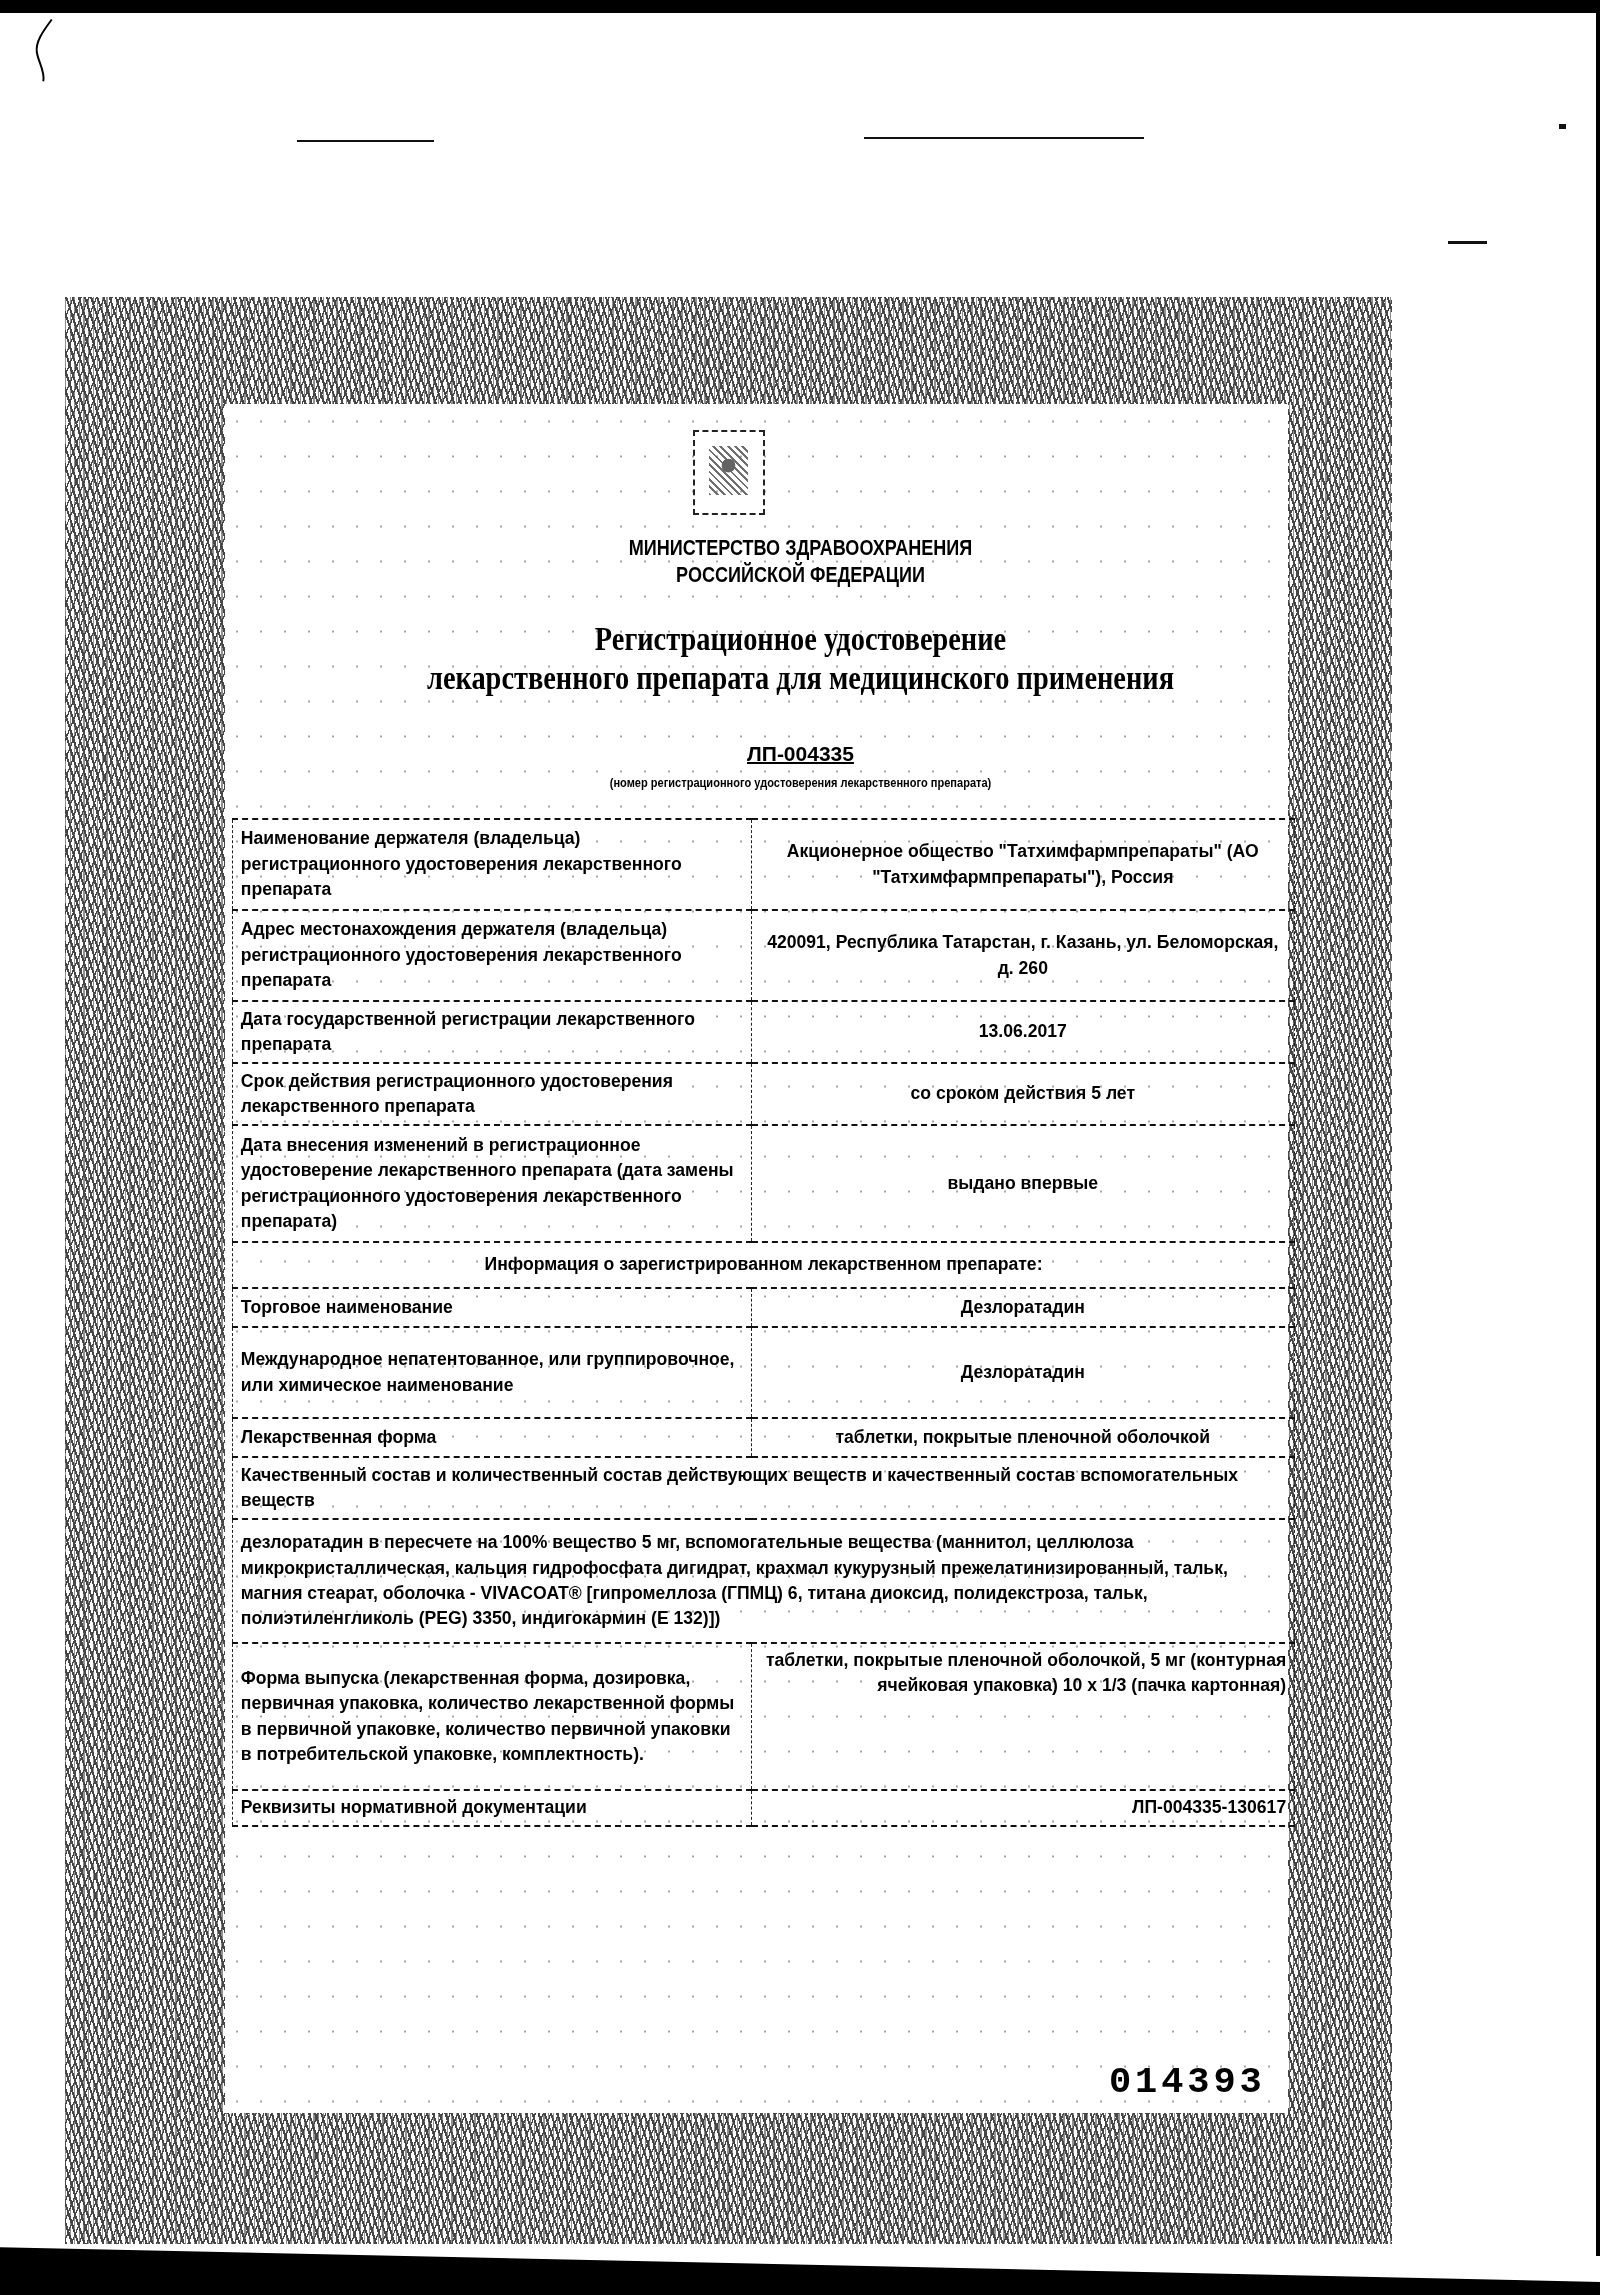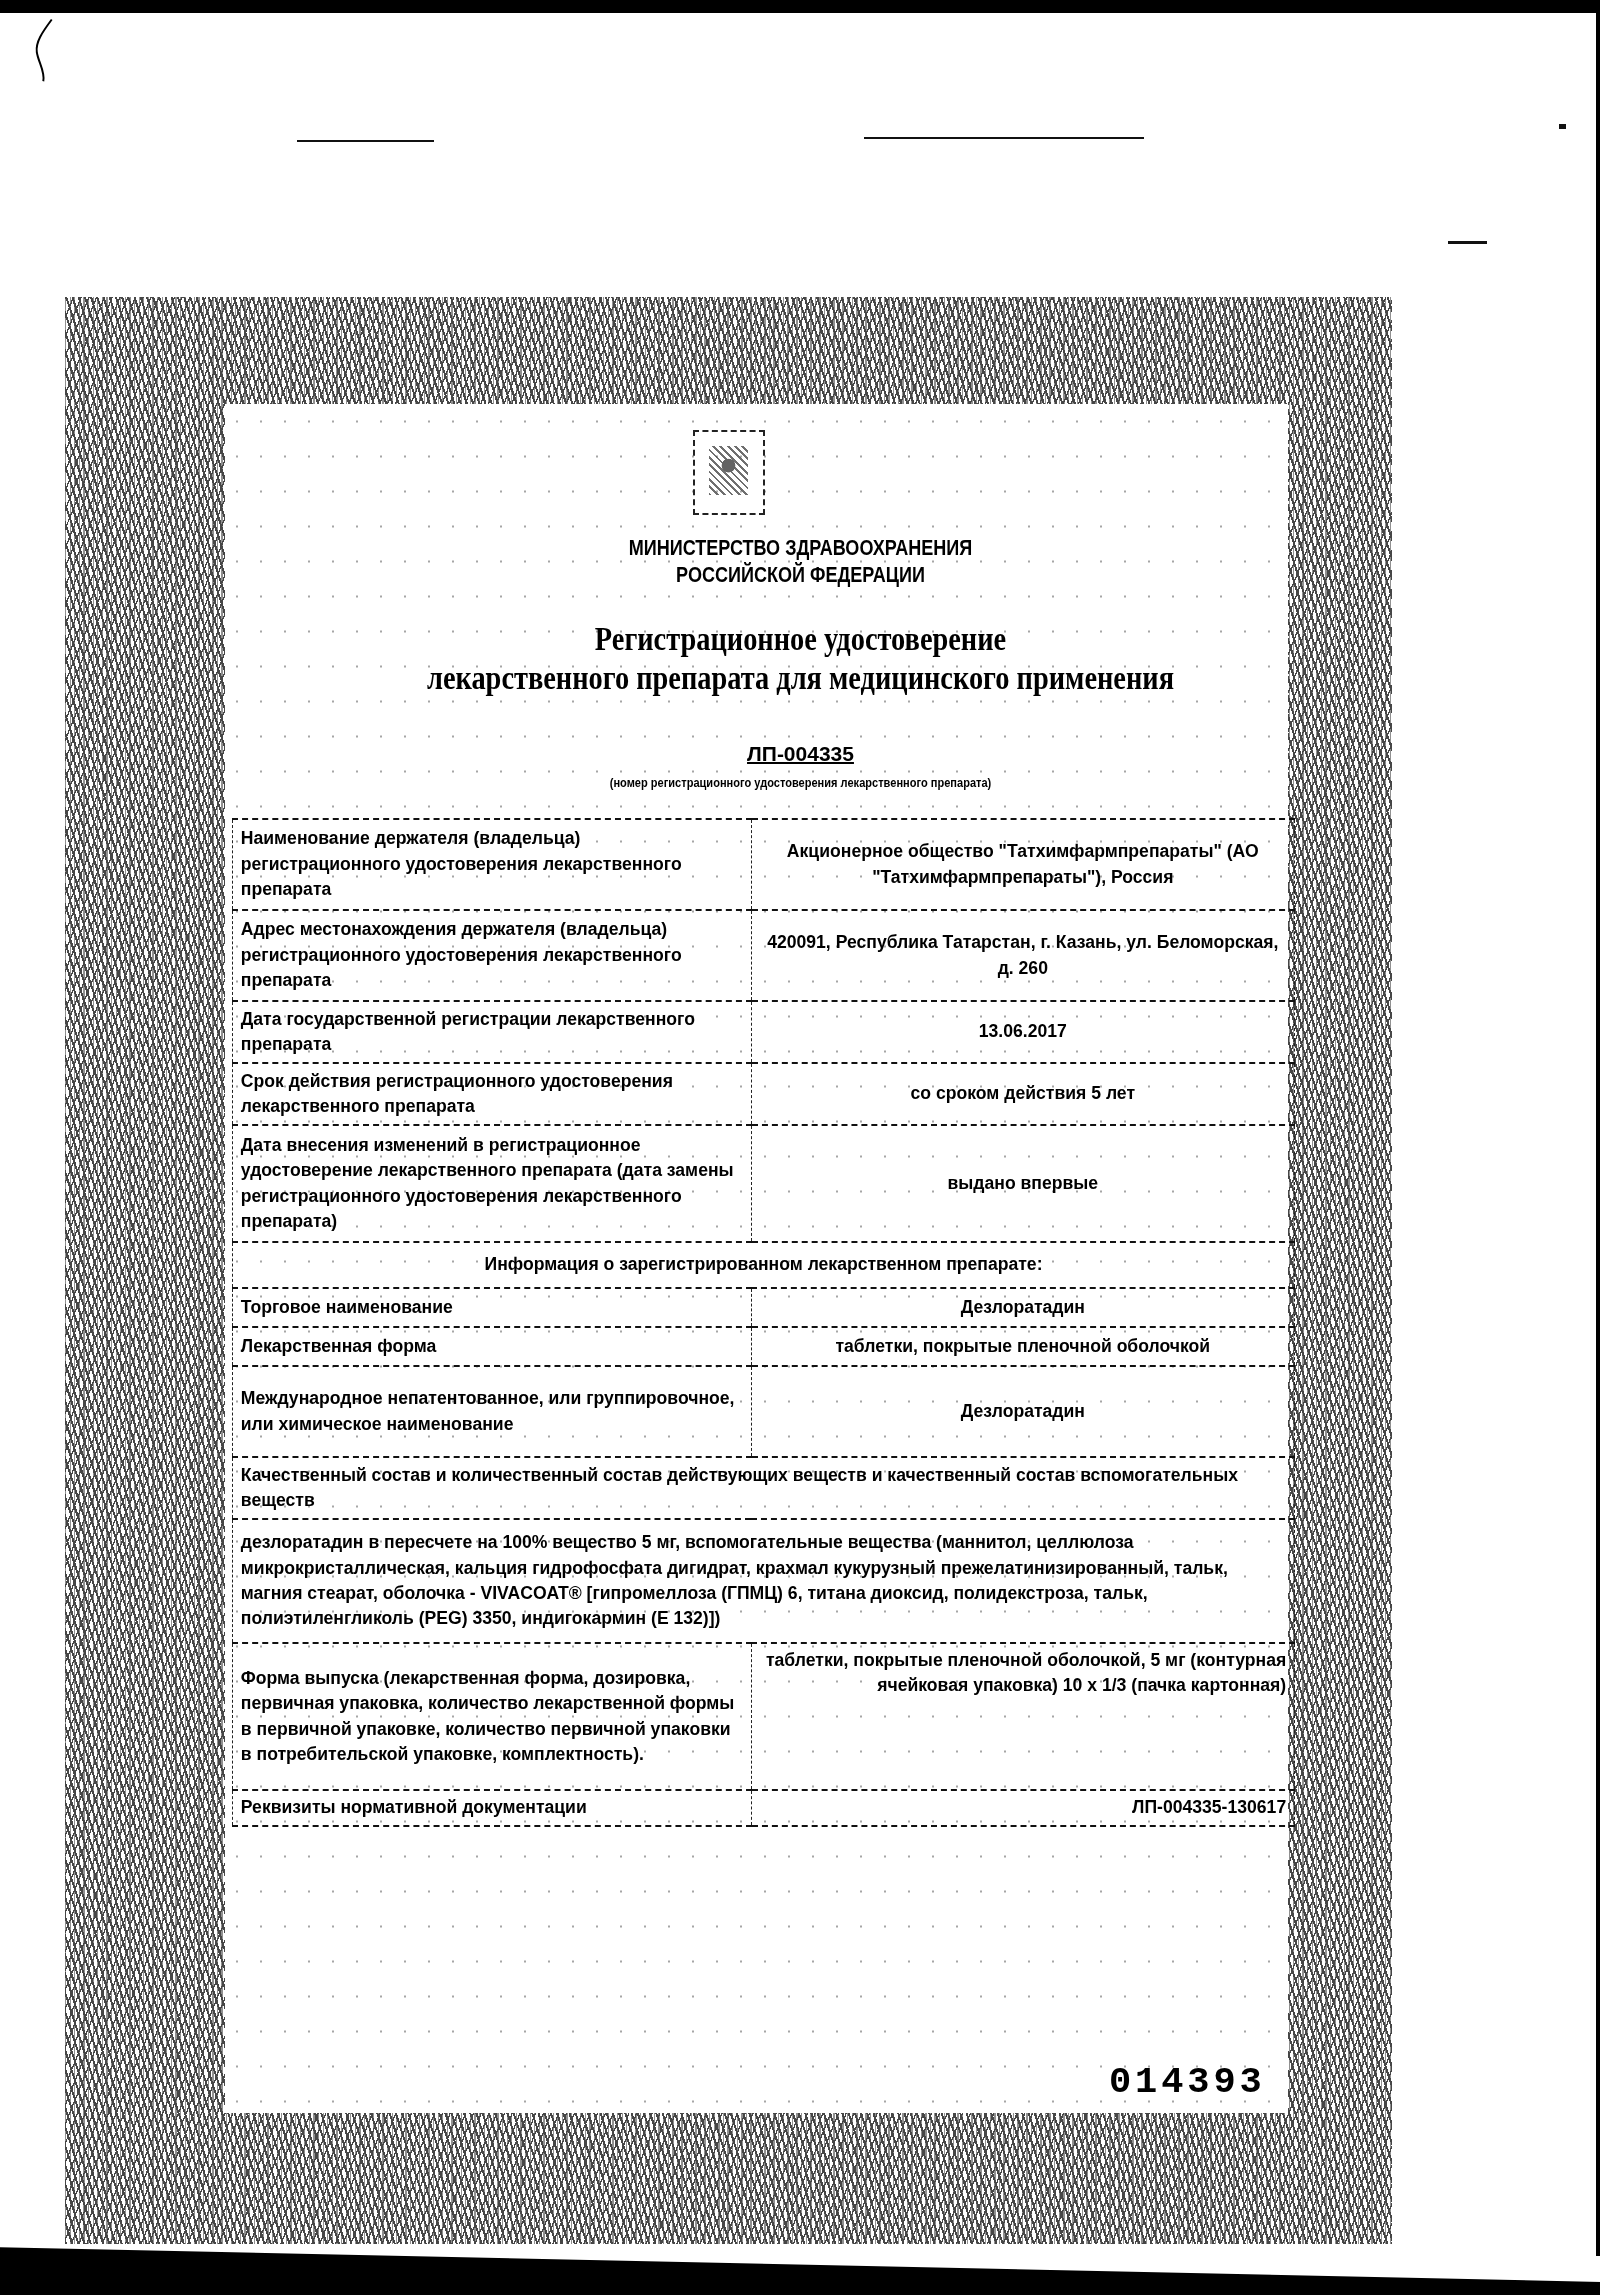--- a/index.html
+++ b/index.html
@@ -134,27 +134,27 @@
     <td class="lbl">Дата внесения изменений в регистрационное удостоверение лекарственного препарата (дата замены регистрационного удостоверения лекарственного препарата)</td>
     <td class="val">выдано впервые</td>
   </tr>
   <tr style="height:46px;">
     <td class="section" colspan="2">Информация о зарегистрированном лекарственном препарате:</td>
   </tr>
   <tr style="height:39px;">
     <td class="lbl">Торговое наименование</td>
     <td class="val">Дезлоратадин</td>
   </tr>
+  <tr style="height:91px;">
+    <td class="lbl">Международное непатентованное, или группировочное, или химическое наименование</td>
+    <td class="val">Дезлоратадин</td>
+  </tr>
   <tr style="height:39px;">
     <td class="lbl">Лекарственная форма</td>
     <td class="val">таблетки, покрытые пленочной оболочкой</td>
-  </tr>
-  <tr style="height:91px;">
-    <td class="lbl">Международное непатентованное, или группировочное, или химическое наименование</td>
-    <td class="val">Дезлоратадин</td>
   </tr>
   <tr style="height:62px;">
     <td class="full" colspan="2">Качественный состав и количественный состав действующих веществ и качественный состав вспомогательных веществ</td>
   </tr>
   <tr style="height:124px;">
     <td class="full" colspan="2">дезлоратадин в пересчете на 100% вещество 5 мг, вспомогательные вещества (маннитол, целлюлоза микрокристаллическая, кальция гидрофосфата дигидрат, крахмал кукурузный прежелатинизированный, тальк, магния стеарат, оболочка - VIVACOAT® [гипромеллоза (ГПМЦ) 6, титана диоксид, полидекстроза, тальк, полиэтиленгликоль (PEG) 3350, индигокармин (E 132)])</td>
   </tr>
   <tr style="height:147px;">
     <td class="lbl">Форма выпуска (лекарственная форма, дозировка, первичная упаковка, количество лекарственной формы в первичной упаковке, количество первичной упаковки в потребительской упаковке, комплектность).</td>
     <td class="val left">таблетки, покрытые пленочной оболочкой, 5 мг (контурная ячейковая упаковка) 10 x 1/3 (пачка картонная)</td>

